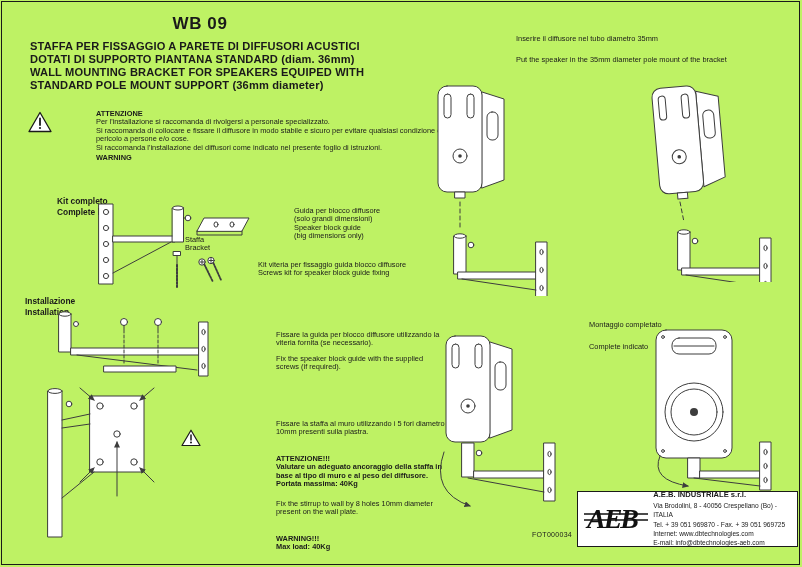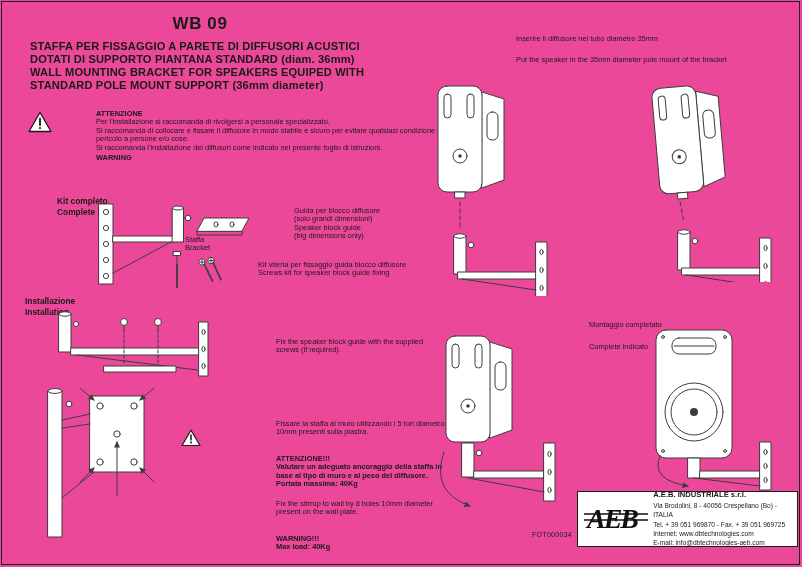--- a/index.html
+++ b/index.html
@@ -1,16 +1,16 @@
 <!DOCTYPE html>
 <html><head>
 <meta charset="utf-8">
 <style>
   html,body{margin:0;padding:0;background:#9a9a9a;}
-  .page{position:relative;width:802px;height:567px;background:#ec4899;font-family:"Liberation Sans",sans-serif;color:#1a1a1a;overflow:hidden;}
+  .page{position:relative;width:802px;height:567px;background:#bef264;font-family:"Liberation Sans",sans-serif;color:#1a1a1a;overflow:hidden;}
   .frame{position:absolute;left:1px;top:1px;right:2px;bottom:2px;border:1.5px solid #1a1a1a;pointer-events:none;}
   .abs{position:absolute;}
   .pre{white-space:pre-line;}
   .b{font-weight:bold;}
   .title{font-size:17px;font-weight:bold;letter-spacing:.6px;text-align:center;}
   .heading{font-size:11.1px;font-weight:bold;line-height:1.18;letter-spacing:.15px;}
   .t{font-size:7.4px;line-height:1.14;padding-left:36px;}
   .sec{font-size:8.4px;font-weight:bold;line-height:1.3;}
   .gap-sm{margin-top:18px;}
   .gap-md{margin-top:7px;}
@@ -122,20 +122,21 @@
       <rect x="52" y="60" width="72" height="6" fill="#fff"></rect>
       <circle cx="72" cy="16" r="3.5" fill="#fff"></circle>
         <line x1="72" y1="19.5" x2="72" y2="27"></line>
       <line x1="72" y1="29" x2="72" y2="59" stroke-dasharray="3 2"></line>
       <circle cx="106" cy="16" r="3.5" fill="#fff"></circle>
         <line x1="106" y1="19.5" x2="106" y2="27"></line>
       <line x1="106" y1="29" x2="106" y2="59" stroke-dasharray="3 2"></line>
     </g>
   </svg>
   <div class="abs t" style="left:240px;top:331px;width:170px;">
+    <div>Fissare la guida per blocco diffusore utilizzando la viteria fornita (se necessario).</div>
     <div class="gap-md">Fix the speaker block guide with the supplied screws (if required).</div>
   </div>
 
   <svg class="diagram" style="left:28px;top:386px" width="138" height="160" viewBox="0 0 138 160">
     <defs>
       <marker id="ahw" markerWidth="7" markerHeight="7" refX="5.5" refY="3" orient="auto">
           <path d="M0,0 L6.5,3 L0,6 Z" fill="#3d3d3d"></path>
         </marker>
     </defs>
     <g fill="none" stroke="#3d3d3d" stroke-width="1">

